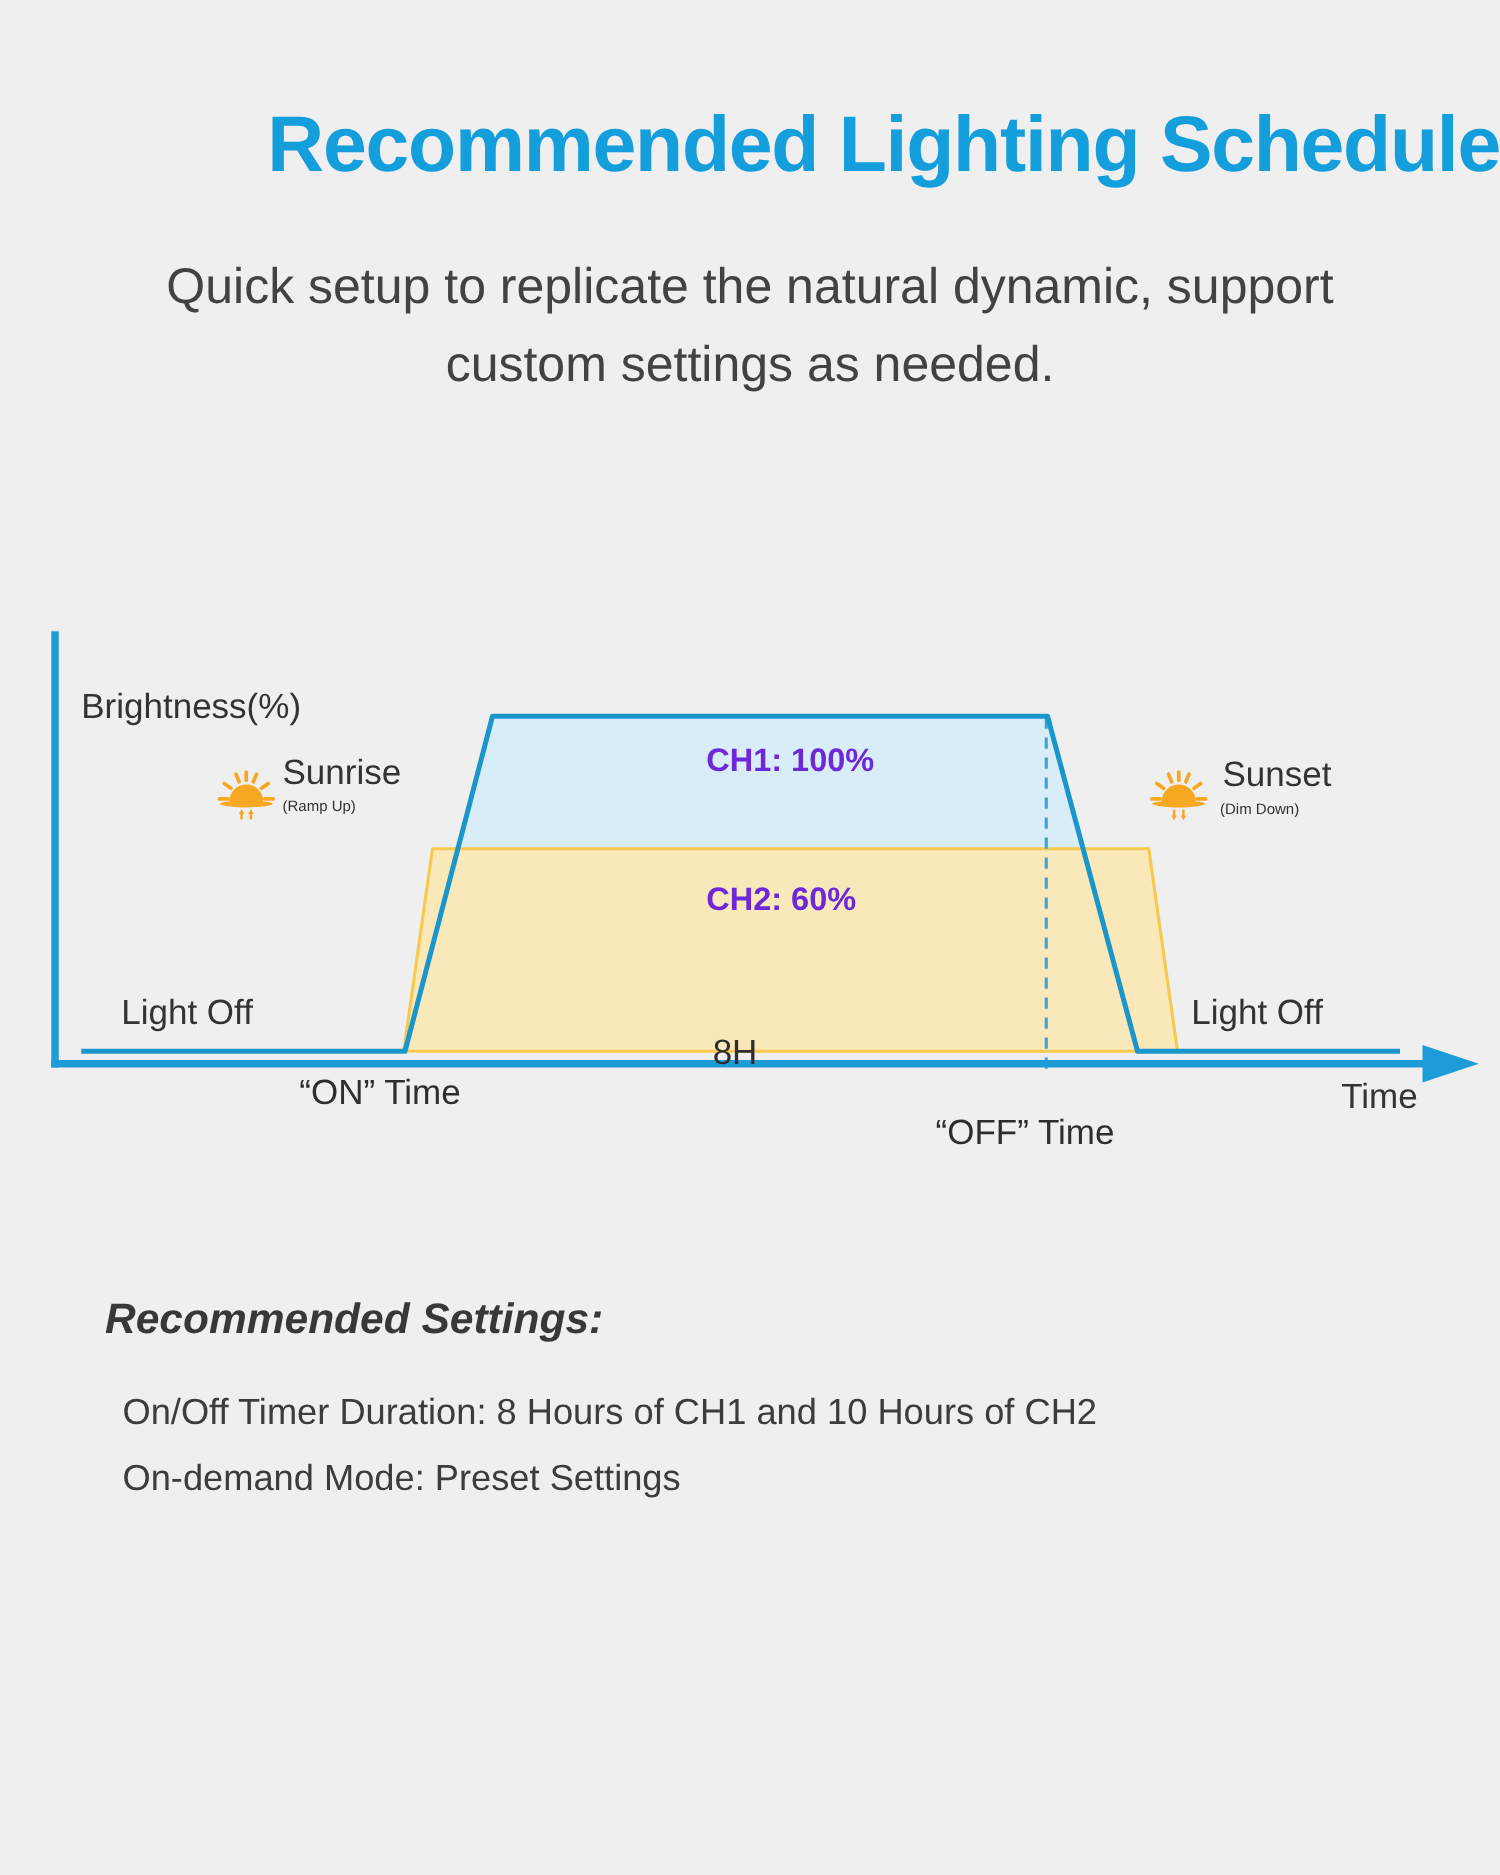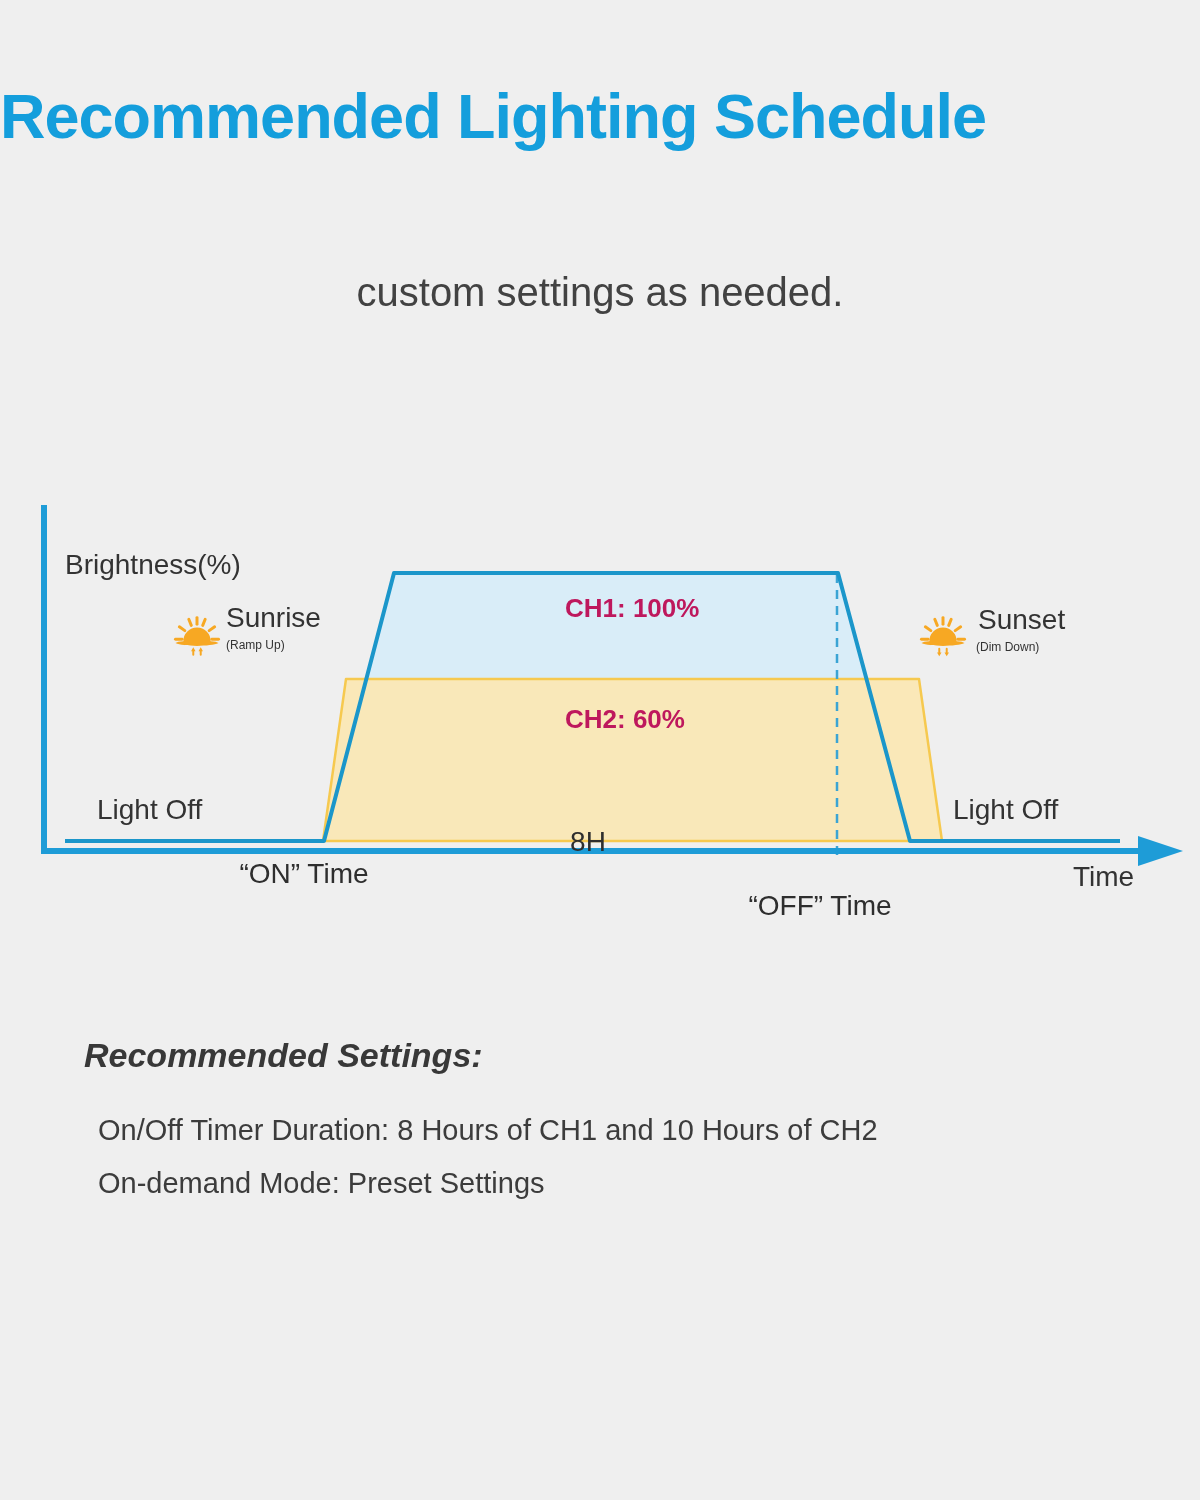--- a/index.html
+++ b/index.html
@@ -9,21 +9,21 @@
     height:1500px;
     background:#EFEFEF;
     font-family:"Liberation Sans", sans-serif;
     overflow:hidden;
   }
   .title{
     position:absolute;
     left:0; top:80px;
     width:1200px;
     margin:0;
-    text-align:left;
+    text-align:right;
     font-size:63px;
     font-weight:700;
     letter-spacing:-1px;
     color:#149EDC;
   }
   .subtitle{
     position:absolute;
     left:0; top:198px;
     width:1200px;
     margin:0;
@@ -44,21 +44,21 @@
   }
   .chart-label{
     position:absolute;
     color:#333333;
     font-size:27px;
     white-space:nowrap;
   }
   .bold-label{
     font-weight:700;
     font-size:26px;
-    color:#be185d;
+    color:#6d28d9;
   }
   .sub-note{
     font-size:12px;
     color:#333333;
   }
   .tick{
     transform:translateX(-50%);
     font-size:28px;
     color:#2E2E2E;
   }
@@ -85,21 +85,21 @@
   .settings-line.l2{top:1157px;}
 </style>
 </head>
 <body>
 
 <div class="page">
 
   <h1 class="title">Recommended Lighting Schedule</h1>
 
   <p class="subtitle">
-    <br>
+    <span>Quick setup to replicate the natural dynamic, support</span><br>
     <span>custom settings as needed.</span>
   </p>
 
   <div class="chart">
 
     <svg class="plot" width="1200" height="430" viewBox="0 470 1200 430">
 
       <polygon points="314,841 384,573 828,573 900,841" fill="#D9EDF8"></polygon>
 
       <polygon points="313,841 336,679 909,679 932,841" fill="#FBE7B4" fill-opacity="0.93" stroke="#F6C94F" stroke-width="2.5" stroke-linejoin="round"></polygon>

